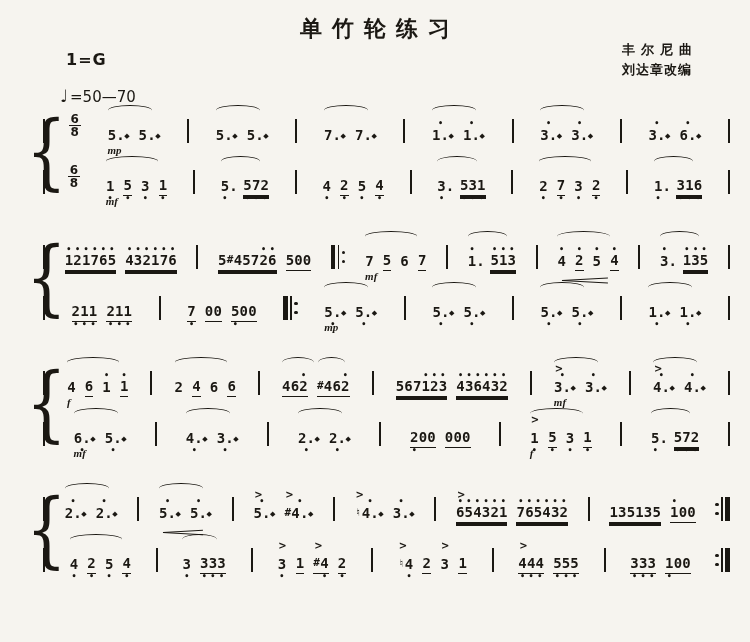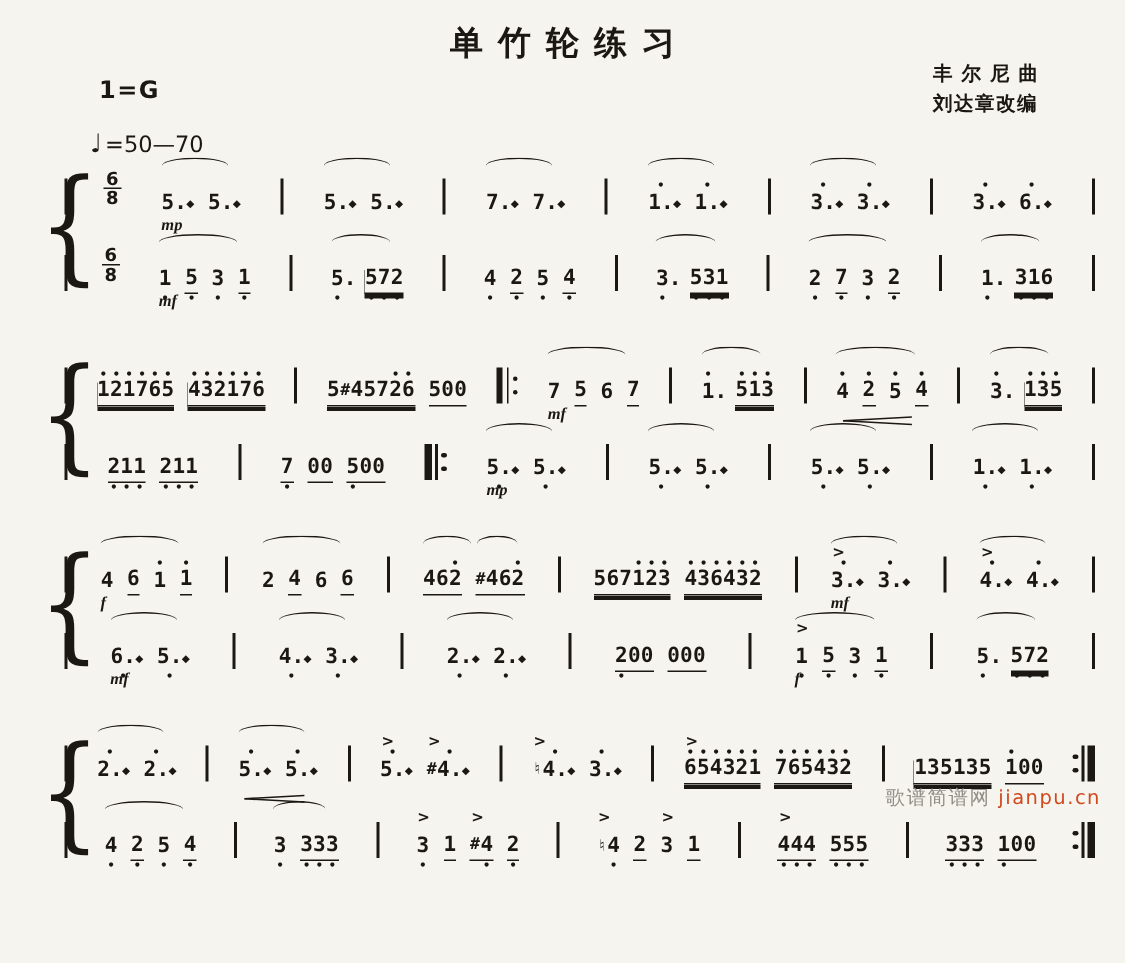--- a/index.html
+++ b/index.html
@@ -2452,17 +2452,13 @@
                 <i></i>
               </span>
               <span class="thin"></span>
               <span class="thick"></span>
             </div>
           </div>
         </div>
       </div>
     </div>
 
-  <div class="watermark">
-    <span style="color: rgb(146, 141, 133);">歌谱简谱网</span>
-    <span style="color: rgb(208, 74, 30);">jianpu.cn</span>
-  </div>
 </div>
 
 </body></html>

